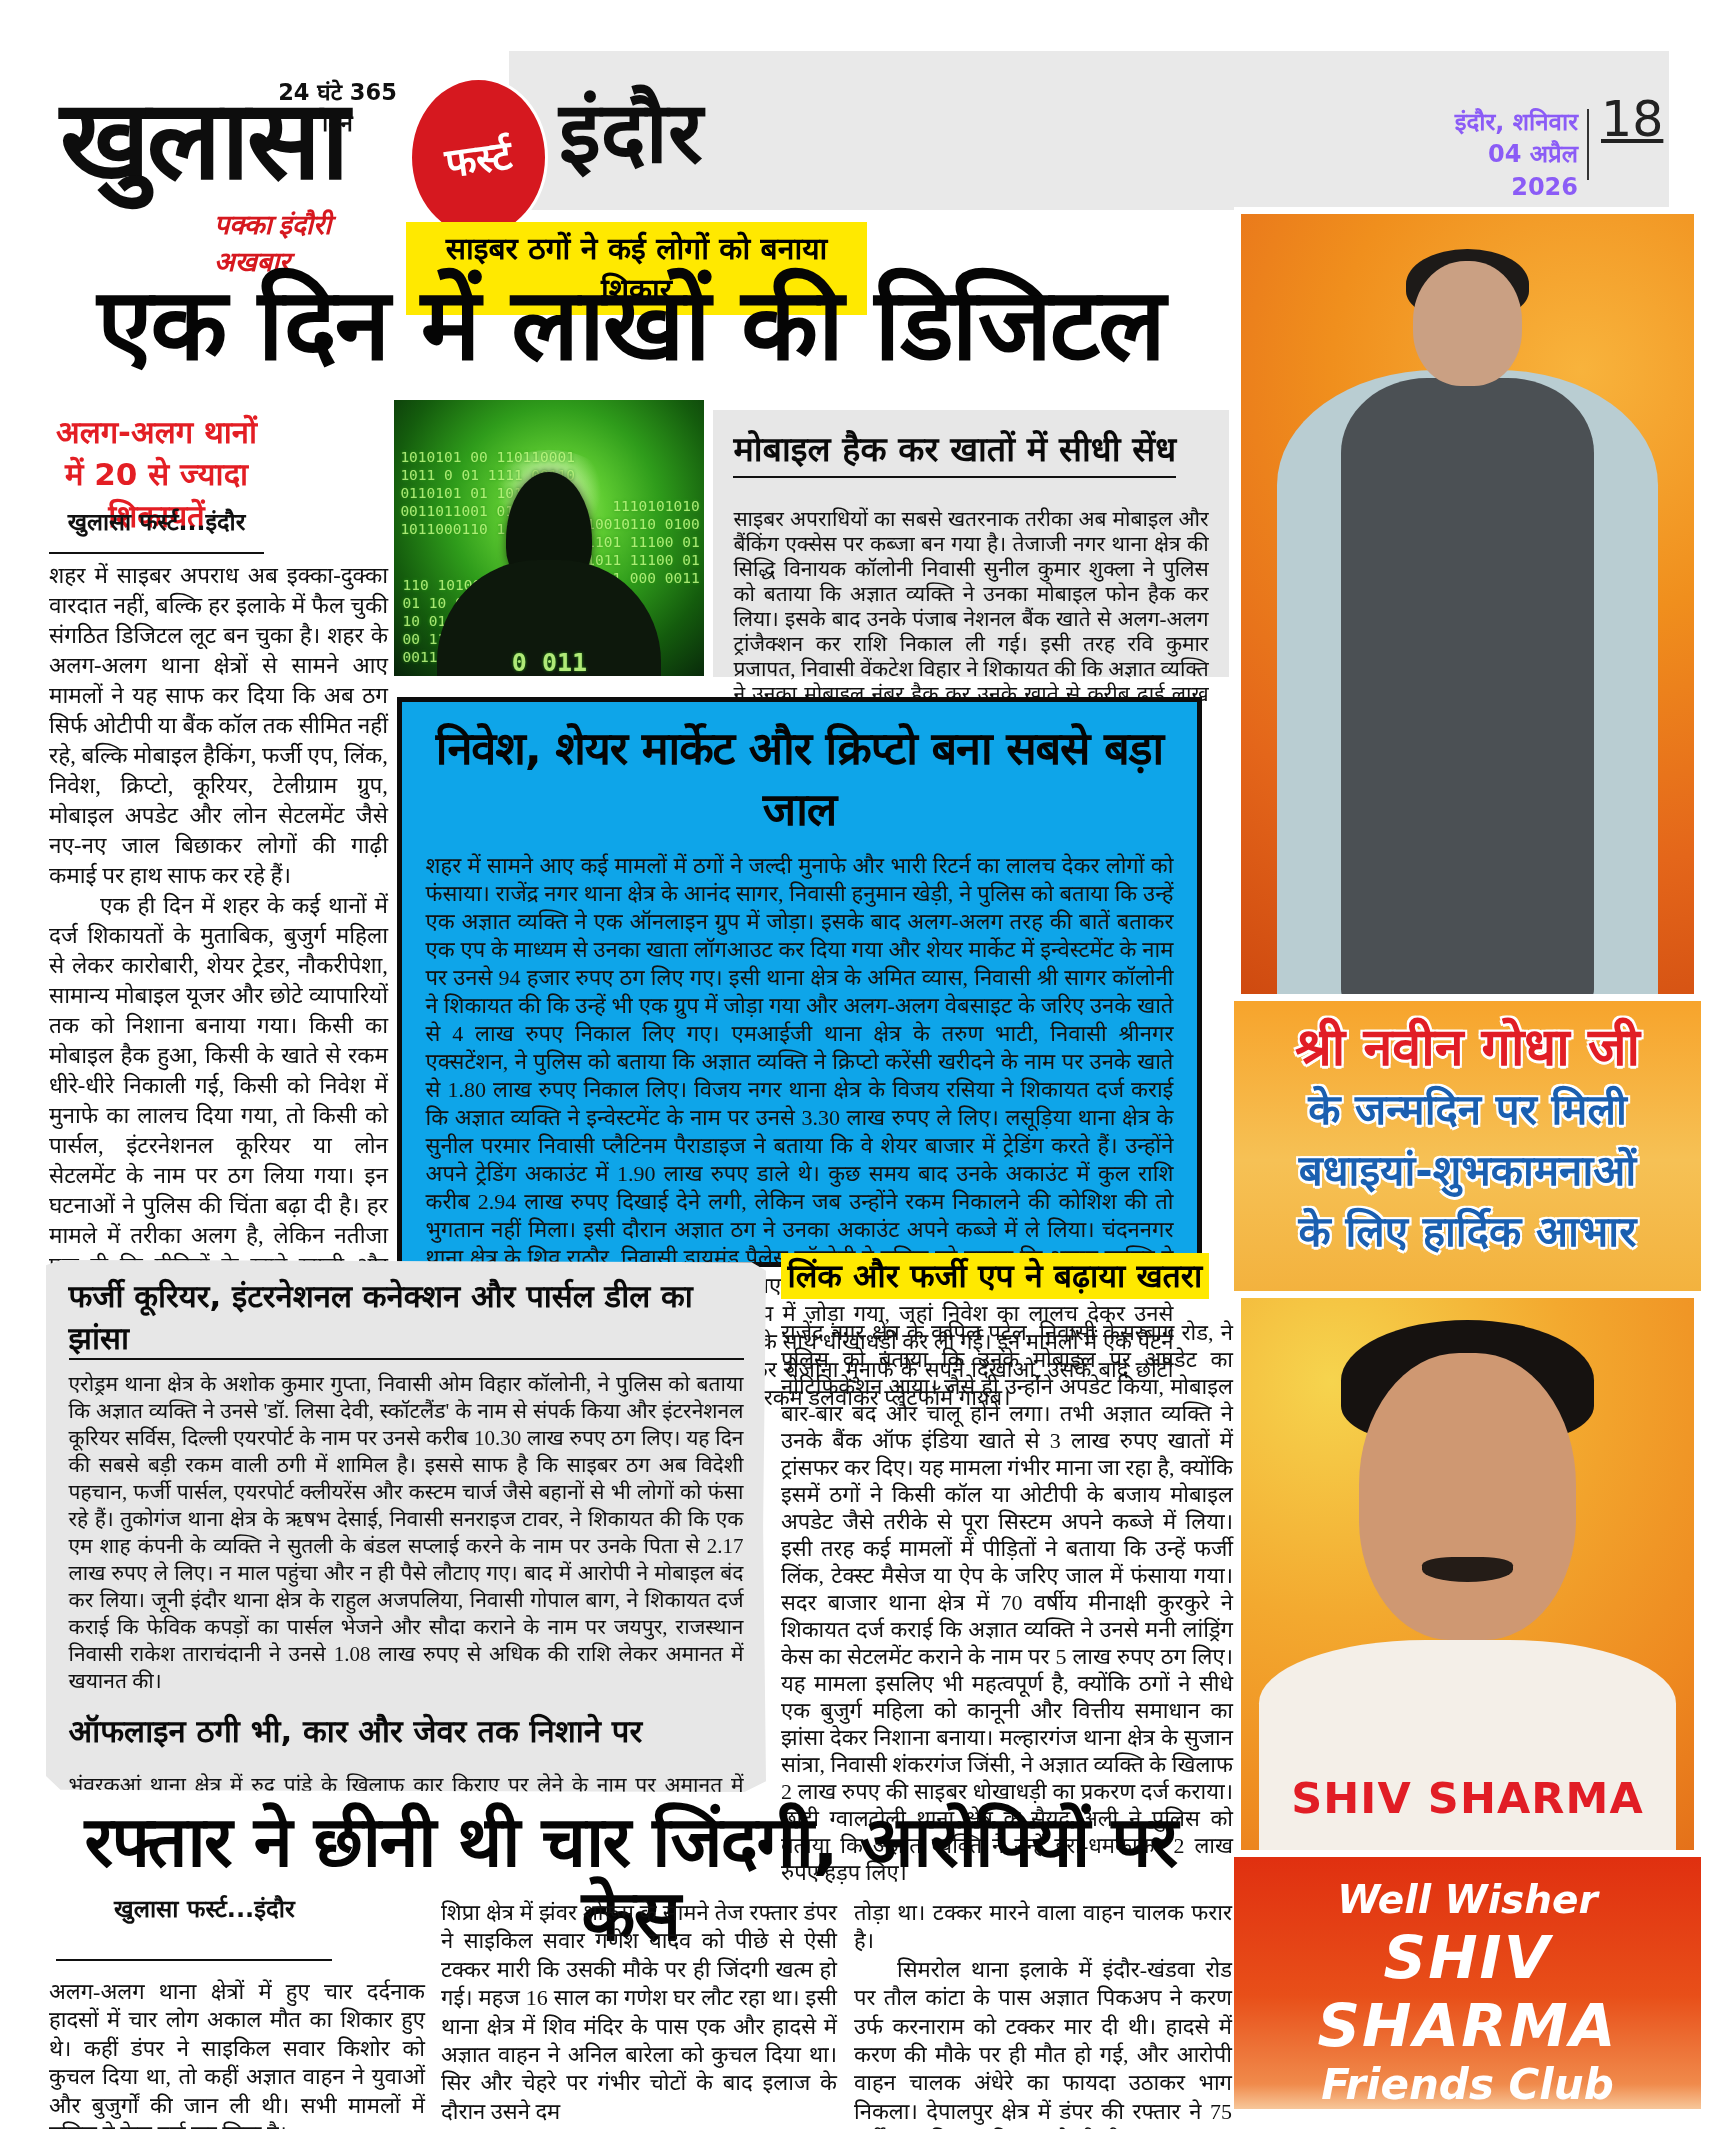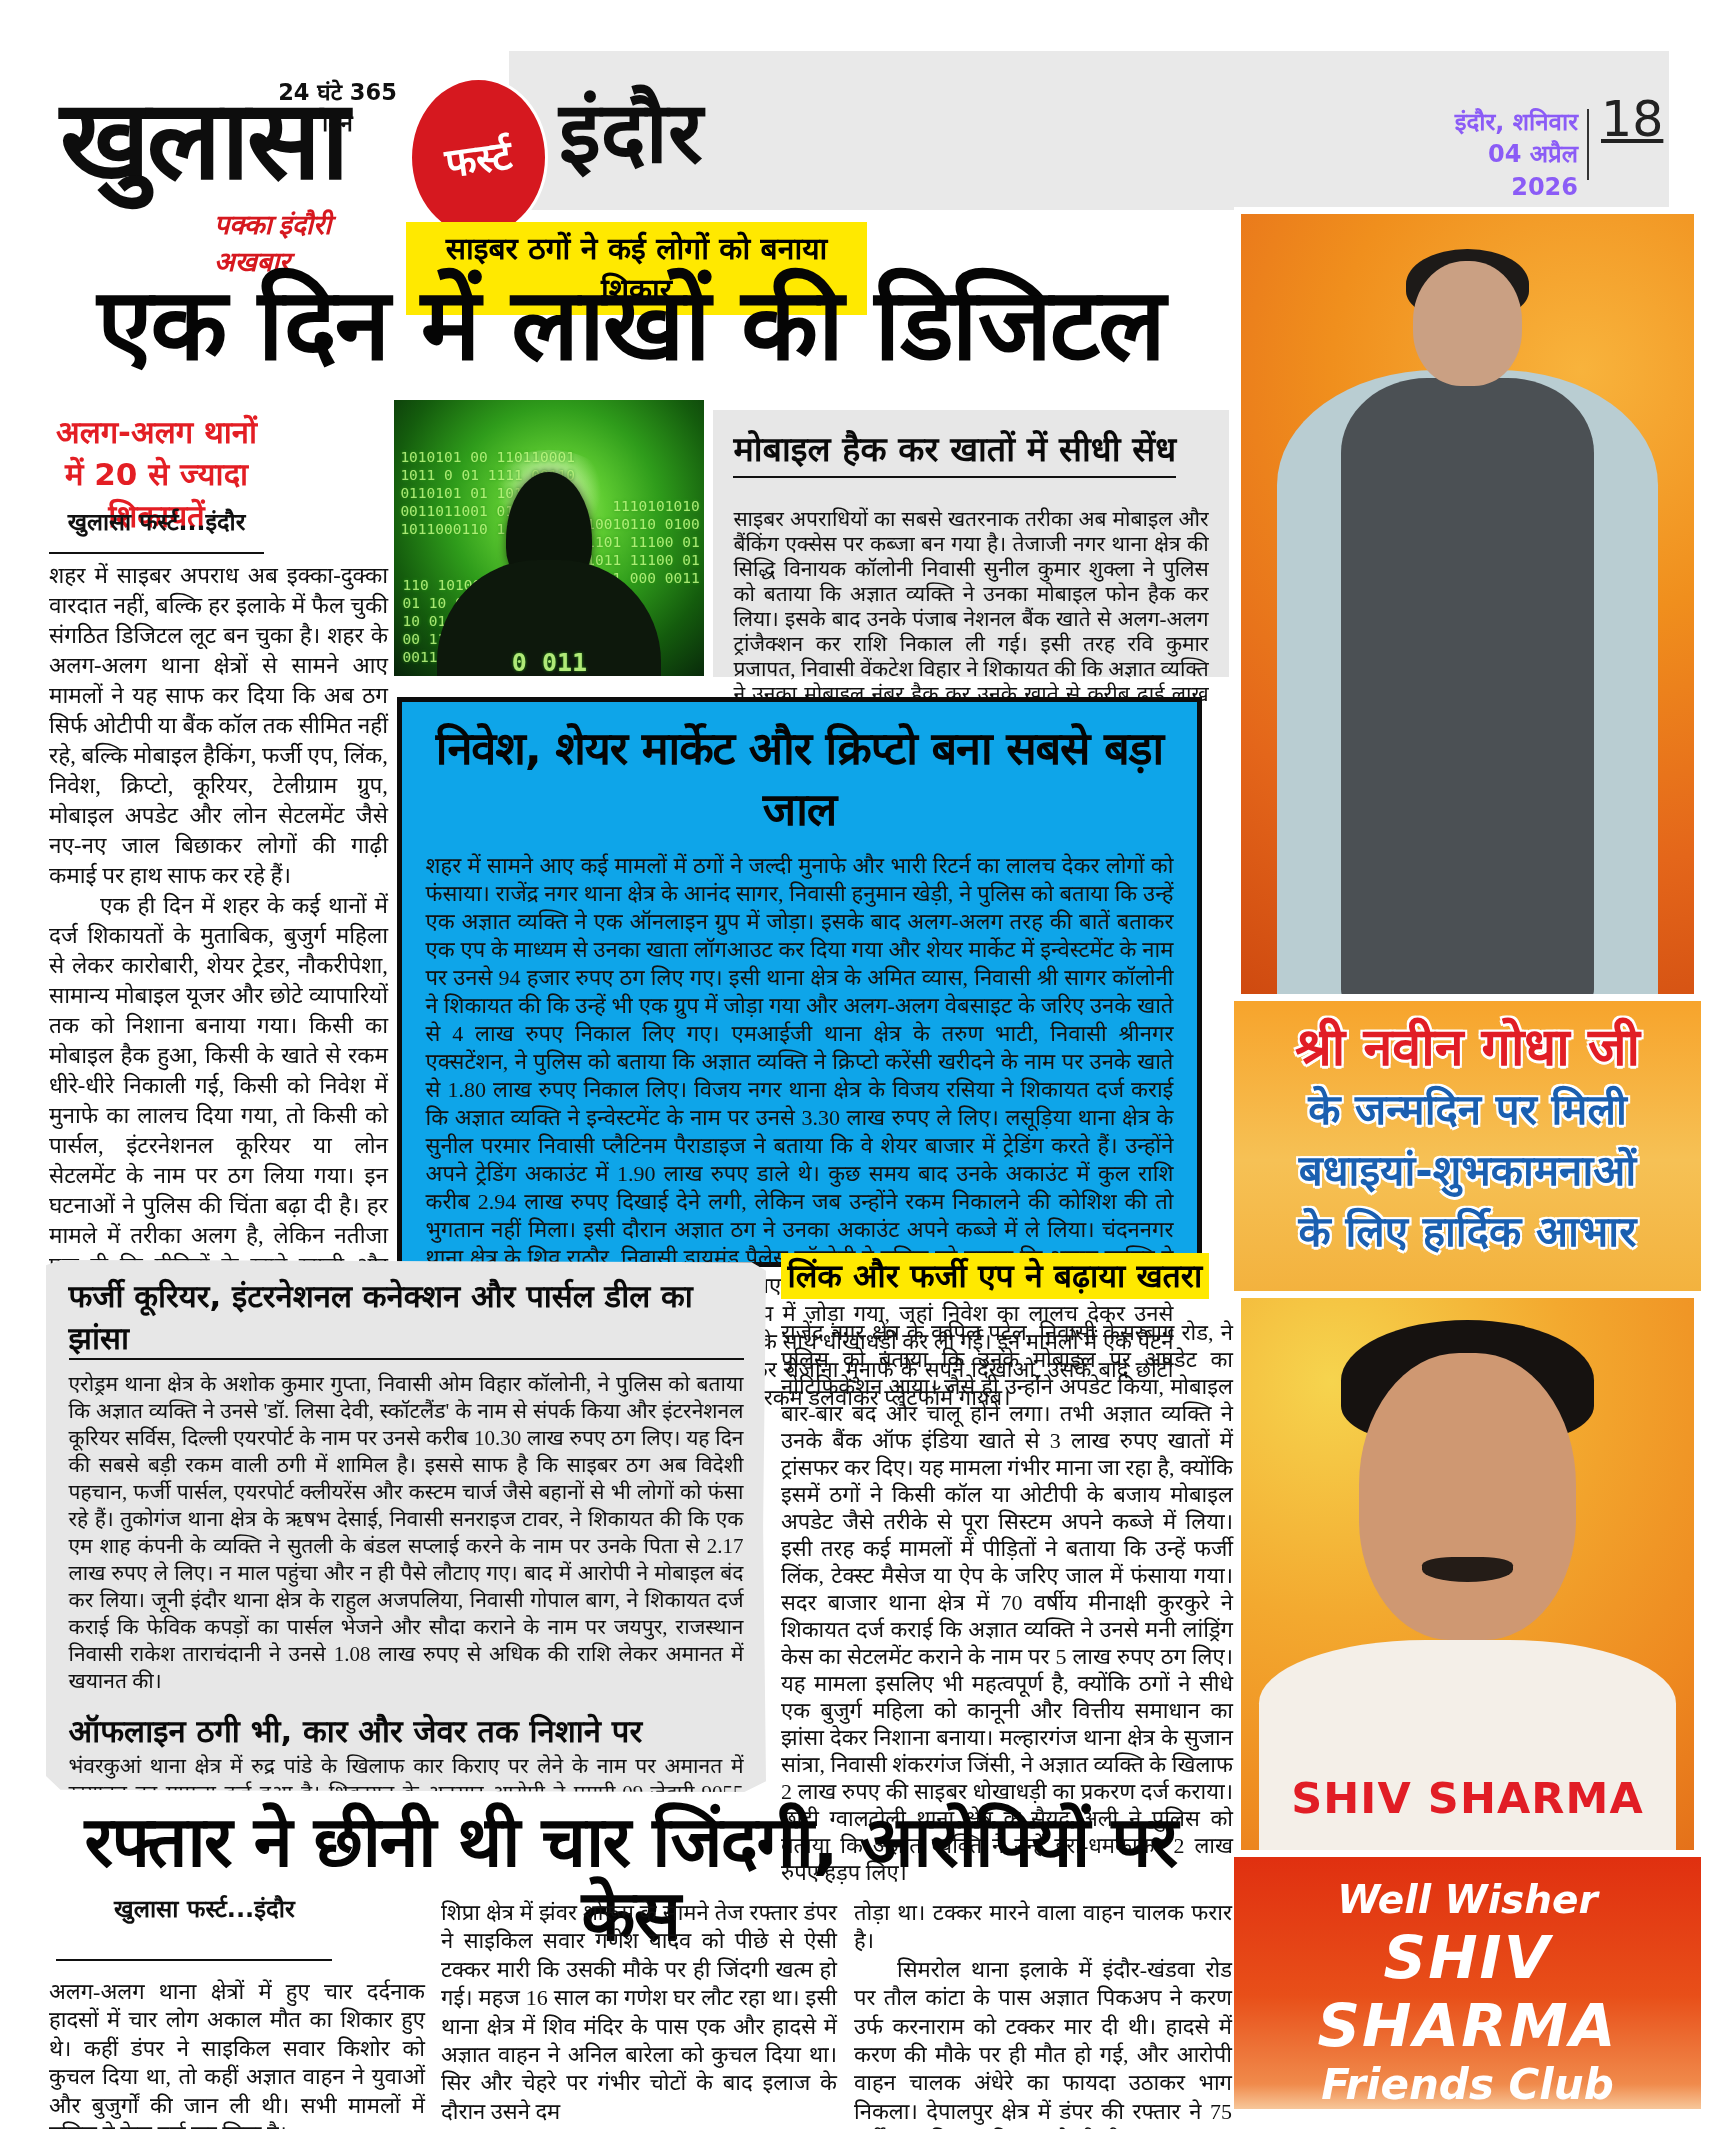--- a/index.html
+++ b/index.html
@@ -60,21 +60,21 @@
               background:#0ea5e9;padding:14px 23.6px;}
   .invest-title{font-size:45px;font-weight:900;text-align:center;margin-bottom:14px;letter-spacing:-1.1px;color:#050505;}
   .invest-body{font-size:22px;line-height:28px;text-align:justify;}
 
   
   .courier-box{left:46px;top:1260px;width:720px;height:532px;background:#e7e7e7;box-sizing:border-box;
                padding:14px 22.5px;clip-path:polygon(0 1%,2% 0,98% .4%,100% 2%,99.6% 50%,100% 98%,97% 100%,2% 99.6%,0 97%);}
   .courier-title{font-size:31px;font-weight:900;border-bottom:2.7px solid #111;display:inline-block;
                  padding-bottom:0;margin-bottom:10.7px;color:#0a0a0a;}
   .courier-body{font-size:21px;line-height:27px;text-align:justify;}
-  .offline-title{font-size:31px;font-weight:900;margin:14px 0 2px 0;color:#0a0a0a;}
+  .offline-title{font-size:31px;font-weight:900;margin:14px 0 21px 0;color:#0a0a0a;}
 
   
   .links-col{left:781px;top:1253px;width:452px;}
   .links-title{display:inline;background:#ffe900;font-size:32px;font-weight:900;padding:4.3px 6.4px;
                box-decoration-break:clone;color:#000;}
   .links-body{font-size:22px;line-height:27px;text-align:justify;margin-top:22.5px;}
 
   
   .acc-headline{left:29.5px;top:1806px;width:1202px;text-align:center;font-size:70px;font-weight:900;
                 letter-spacing:-1.6px;line-height:1.05;color:#050505;}

